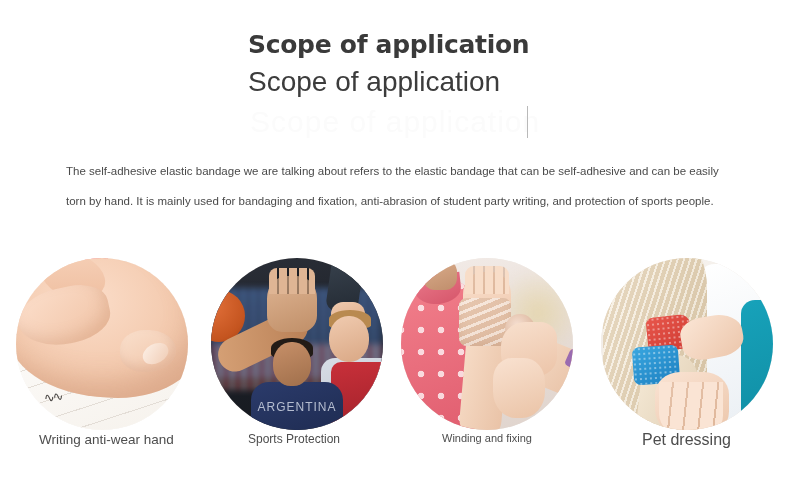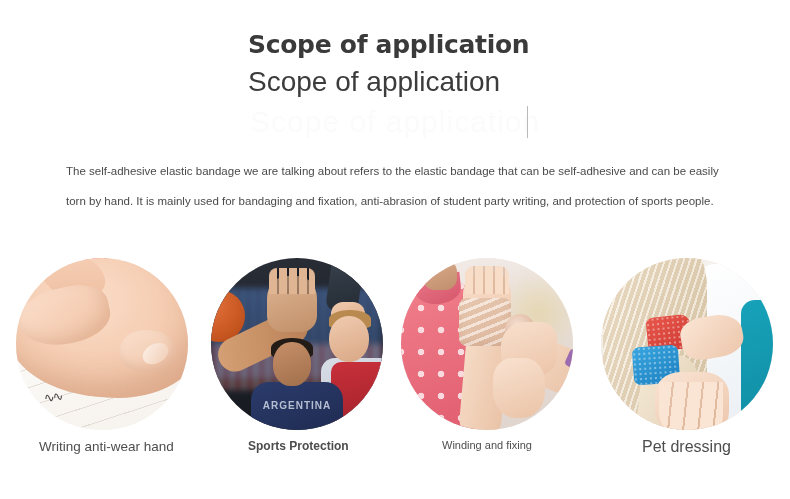--- a/index.html
+++ b/index.html
@@ -113,28 +113,28 @@
   .circle {
     position: relative;
     width: 172px;
     height: 172px;
     border-radius: 50%;
     overflow: hidden;
     background: #efeae6;
   }
 
   .caption {
-    margin-top: 9px;
+    margin-top: 2px;
     color: #4d4d4d;
     line-height: 15px;
     font-family: "Liberation Sans", sans-serif;
   }
 
   .caption-1 { font-size: 13.5px; padding-left: 23px; width: 140px; }
-  .caption-2 { font-size: 12px;   padding-left: 37px; width: 140px; font-weight: bold; }
+  .caption-2 { font-size: 12px;   padding-left: 37px; width: 140px; }
   .caption-3 { font-size: 11px;   padding-left: 41px; width: 110px; line-height: 13px; }
   .caption-4 { font-size: 16px;   padding-left: 41px; width: 150px; }
 
   
   
   
   .img-writing {
     position: absolute;
     inset: 0;
     background: #fdfcfa;
@@ -327,22 +327,22 @@
     background: linear-gradient(160deg, #2b3b6b 0%, #1d2a4f 100%);
     border-radius: 18px 18px 0 0;
   }
   .is-jersey-text {
     position: absolute;
     left: 46px;
     top: 142px;
     width: 80px;
     text-align: center;
     color: #cfd6e4;
-    font-size: 10px;
-    font-weight: bold;
+    font-size: 12px;
+    font-weight: normal;
     letter-spacing: 1px;
     opacity: 0.85;
   }
   .is-hand-up {
     position: absolute;
     left: 56px;
     top: 18px;
     width: 50px;
     height: 56px;
     background: linear-gradient(160deg, #dfb594 0%, #c08f68 100%);

